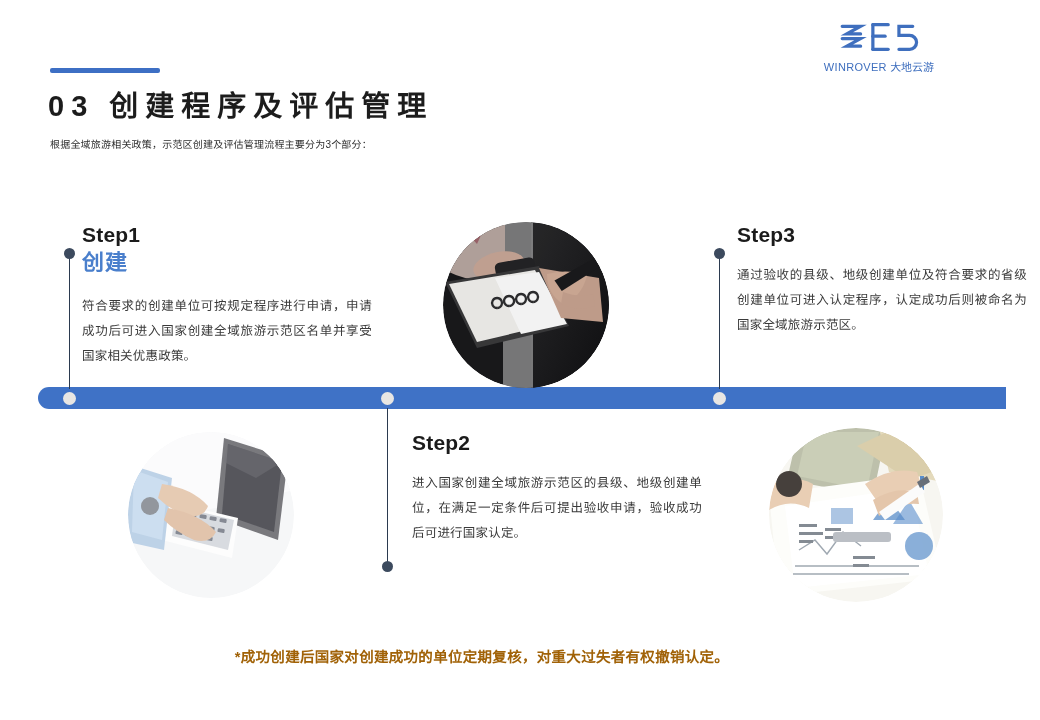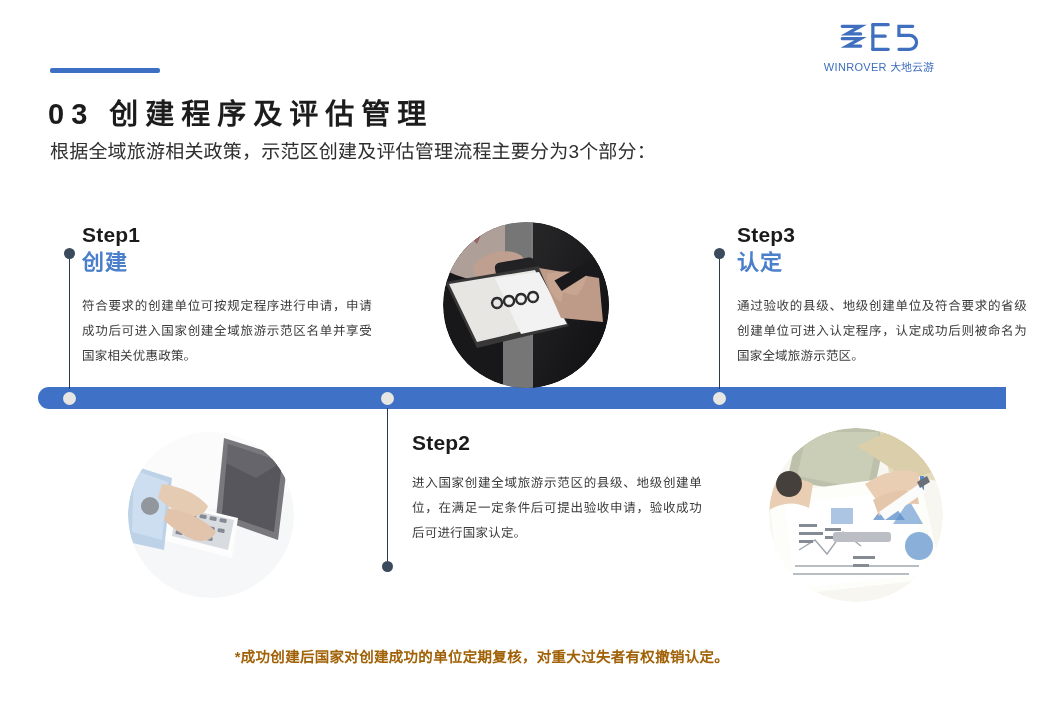--- a/index.html
+++ b/index.html
@@ -17,22 +17,22 @@
   
   .logo { position:absolute; top:18px; right:22px; width:126px; text-align:center; }
   .logo-mark { width:92px; height:38px; margin:0 auto 2px; display:block; }
   .logo-text { font-size:11px; letter-spacing:.3px; color:#3f6fbe; white-space:nowrap; font-weight:400; }
   .logo-text .cn { color:#3f6fbe; letter-spacing:0; }
 
   
   .title-rule { position:absolute; left:50px; top:68px; width:110px; height:5px;
                 background:#3d6fc4; border-radius:2px; }
   .page-title { position:absolute; left:48px; top:82px; font-size:29px; font-weight:bold;
-                letter-spacing:7px; color:#1c1c1c; white-space:nowrap;margin-top:8px; }
-  .page-subtitle { position:absolute; left:50px; top:136px; font-size:19px; color:#2f2f2f;
+                letter-spacing:7px; color:#1c1c1c; white-space:nowrap; }
+  .page-subtitle { position:absolute; left:50px; top:136px; font-size:10px; color:#2f2f2f;
                    letter-spacing:.2px; white-space:nowrap; }
 
   
   .timeline-bar { position:absolute; left:38px; top:387px; width:968px; height:22px;
                   background:#3f72c6; border-radius:11px 0 0 11px; }
   .bar-node { position:absolute; width:13px; height:13px; border-radius:50%;
               background:#e8e6e3; top:391.5px; }
 
   .connector { position:absolute; width:1px; background:#2b3a4f; }
   .end-dot { position:absolute; width:11px; height:11px; border-radius:50%; background:#3c4a5e; }
@@ -108,21 +108,20 @@
     <div class="step-desc">符合要求的创建单位可按规定程序进行申请，申请成功后可进入国家创建全域旅游示范区名单并享受国家相关优惠政策。</div>
   </div>
 
   <div class="step" id="step2">
     <div class="step-num">Step2</div>
     <div class="step-desc">进入国家创建全域旅游示范区的县级、地级创建单位，在满足一定条件后可提出验收申请，验收成功后可进行国家认定。</div>
   </div>
 
   <div class="step" id="step3">
     <div class="step-num">Step3</div>
-    <div class="step-name">认定</div>
     <div class="step-desc">通过验收的县级、地级创建单位及符合要求的省级创建单位可进入认定程序，认定成功后则被命名为国家全域旅游示范区。</div>
   </div>
 
   <div class="photo" id="photo-notebook">
     <svg viewBox="0 0 166 166">
       <defs>
         <clipPath id="c1">
             <circle cx="83" cy="83" r="83"></circle>
           </clipPath>
         <linearGradient id="suit" x1="0" y1="0" x2="1" y2="1">

